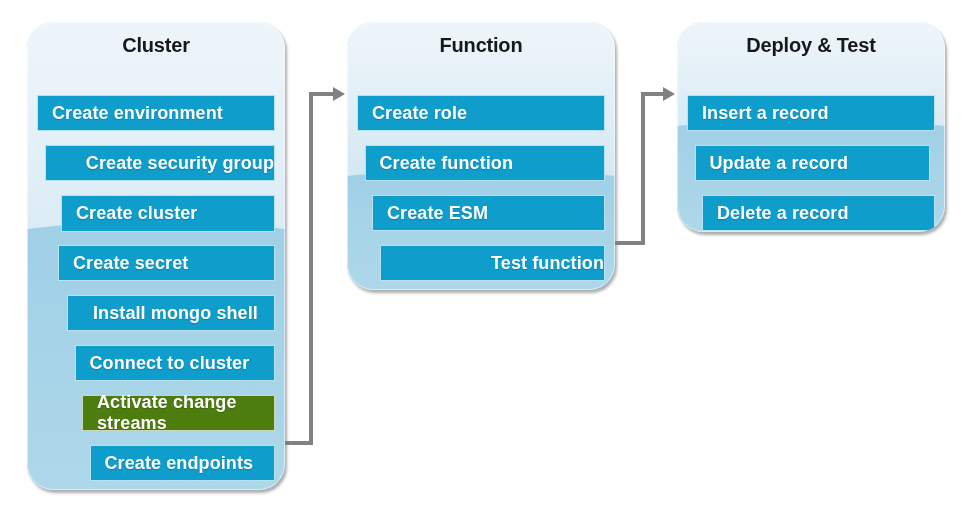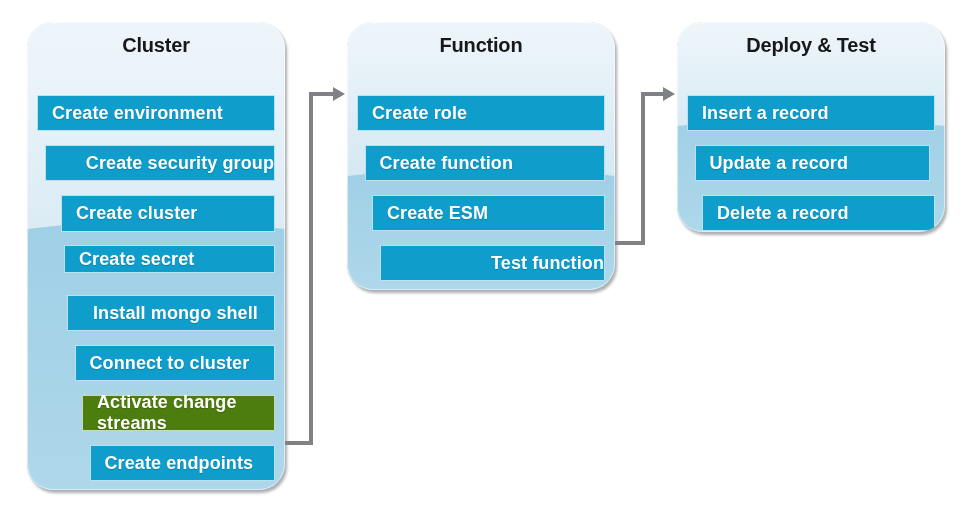--- a/index.html
+++ b/index.html
@@ -119,21 +119,21 @@
     <div class="steps-host">
         <div class="step" style="top: 73px; left: 10px; right: 10px; height: 36px;">
           <span>Create environment</span>
         </div>
         <div class="step" style="top: 123px; left: 17.5px; right: 10px; height: 36px; justify-content: flex-end;">
           <span>Create security group</span>
         </div>
         <div class="step" style="top: 173px; left: 16px; right: 10px; height: 37px; margin-left: 18px;">
           <span>Create cluster</span>
         </div>
-        <div class="step" style="top: 223px; left: 37px; right: 10px; height: 28px;">
+        <div class="step" style="top: 223px; left: 31px; right: 10px; height: 36px;">
           <span>Create secret</span>
         </div>
         <div class="step" style="top: 273px; left: 40px; right: 10px; height: 36px; padding-left: 25px;">
           <span>Install mongo shell</span>
         </div>
         <div class="step" style="top: 323px; left: 47.5px; right: 10px; height: 36px;">
           <span>Connect to cluster</span>
         </div>
         <div class="step accent" style="top: 373px; left: 55px; right: 10px; height: 36px;">
           <span>Activate change streams</span>

